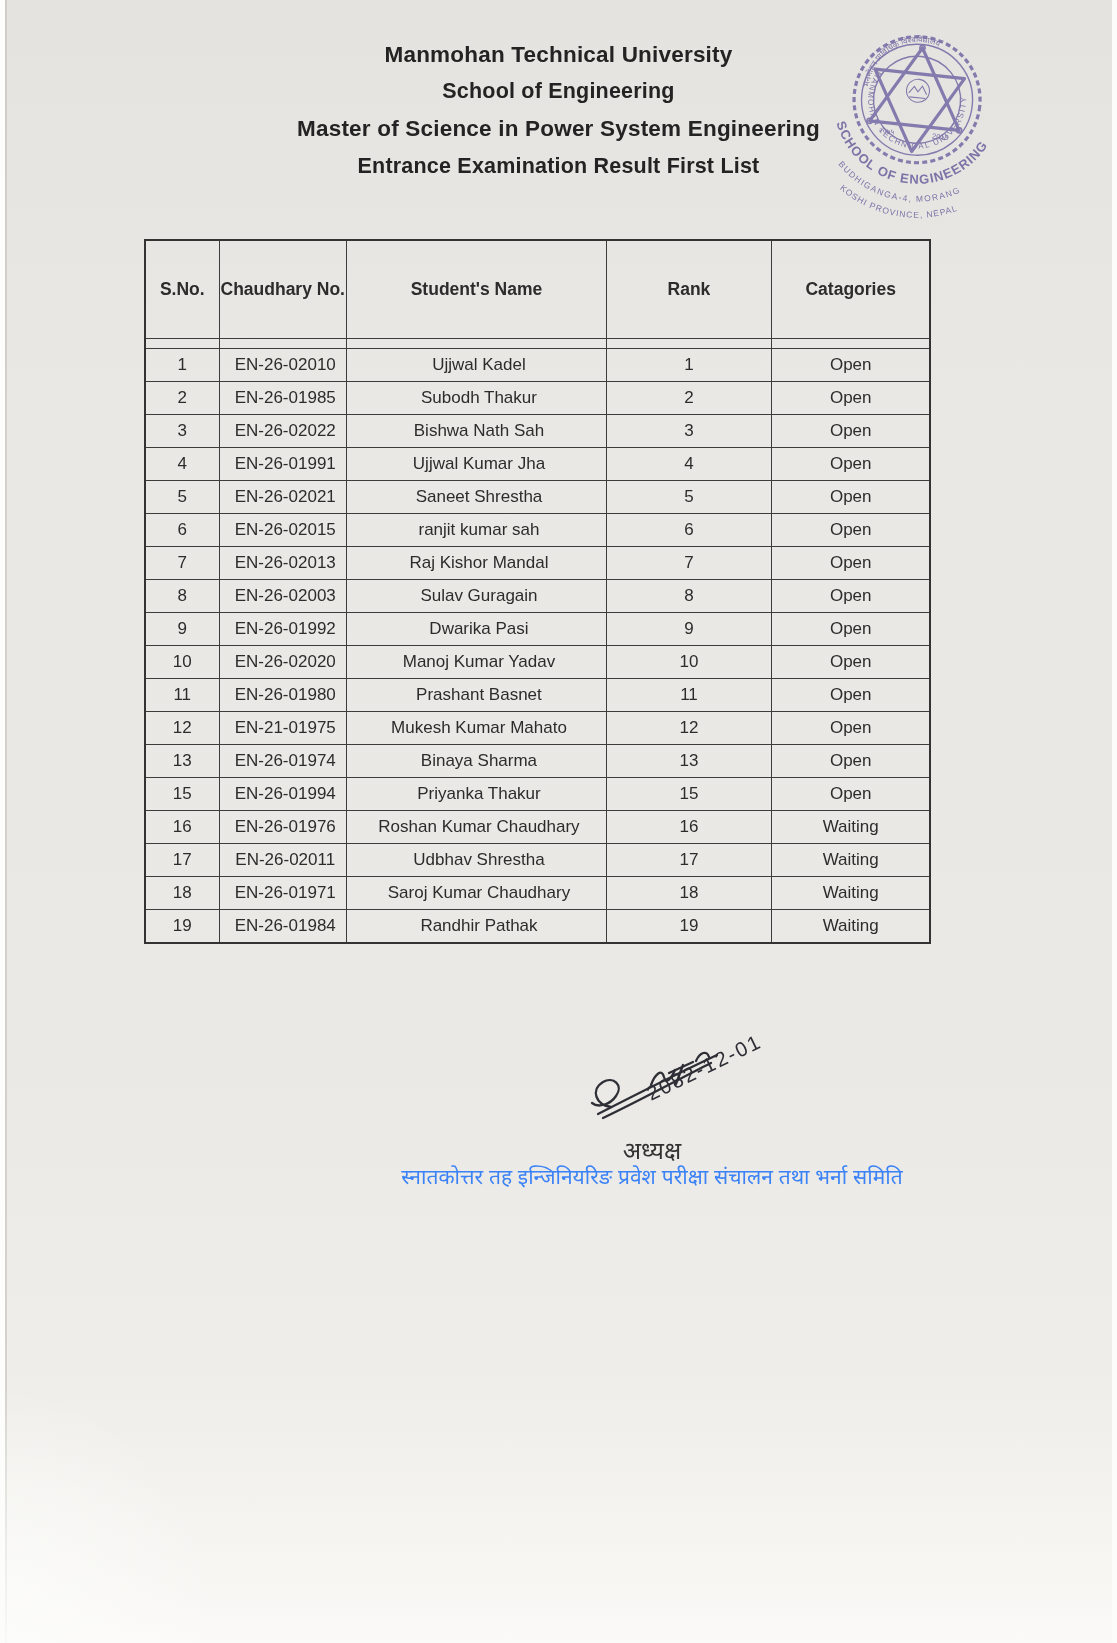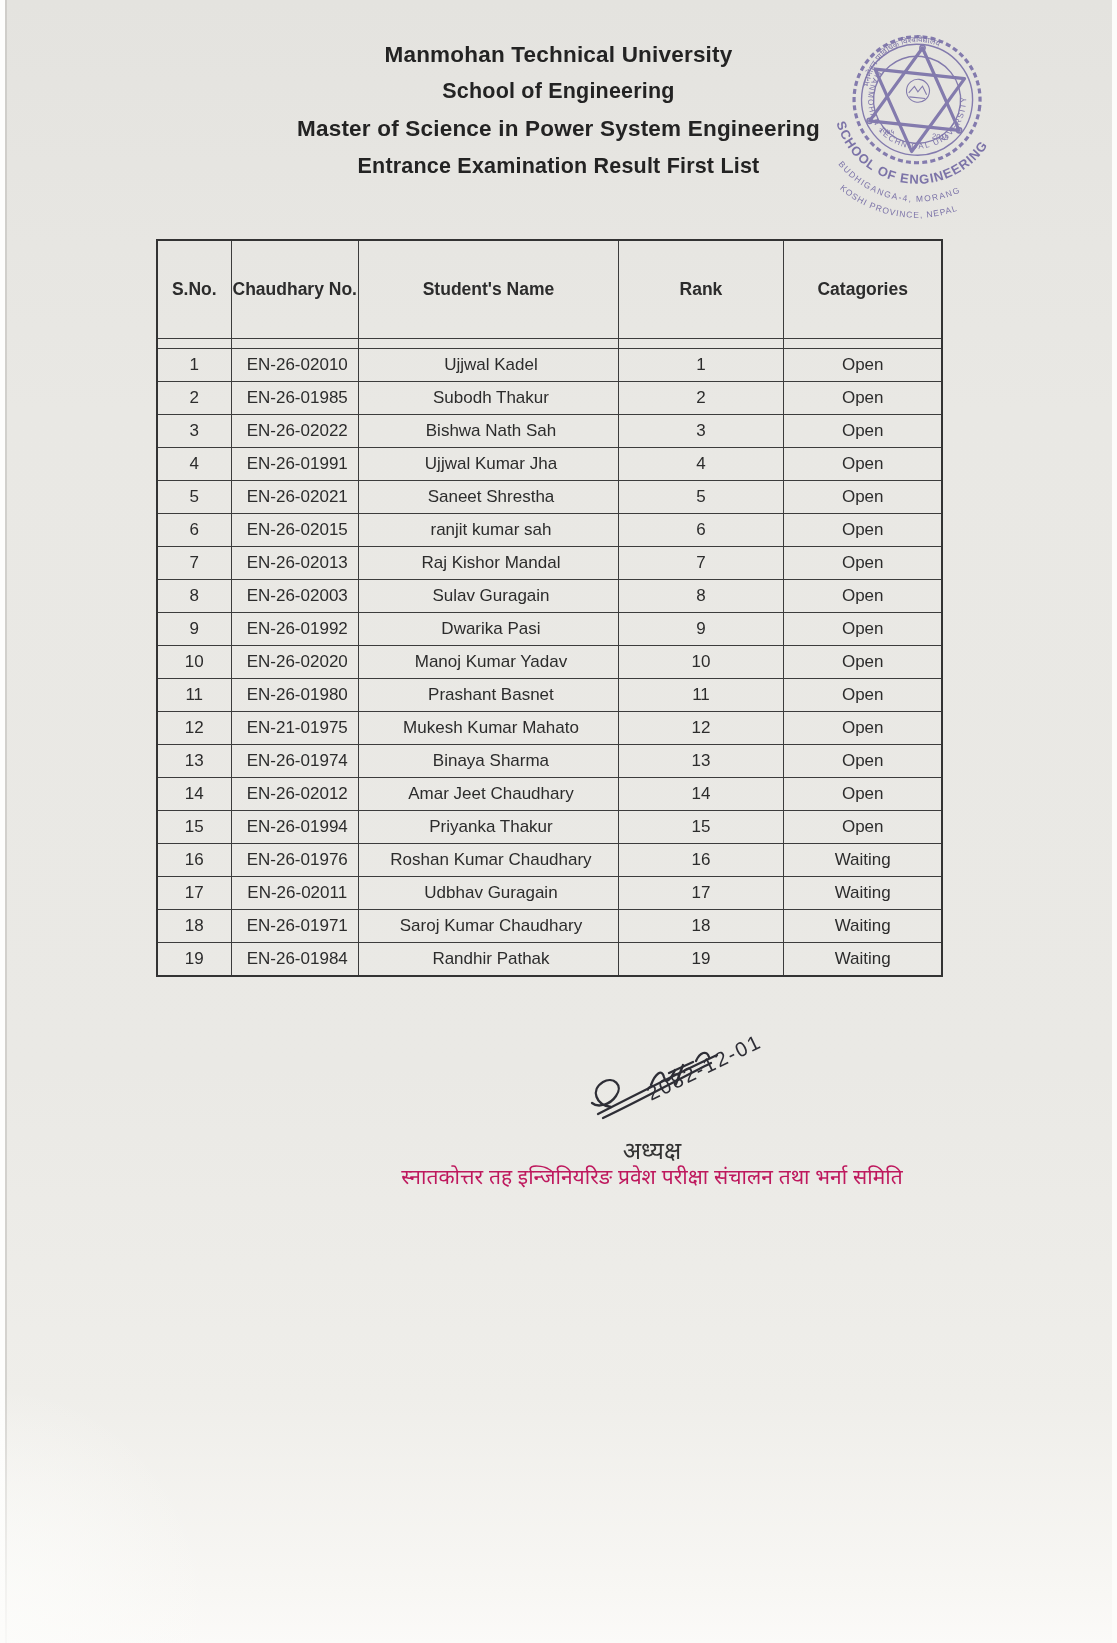--- a/index.html
+++ b/index.html
@@ -25,38 +25,38 @@
   .doc-header .l3{font-size:22.5px;margin:12px 0 11px 0;}
   .doc-header .l4{font-size:21.5px;margin:12px;}
 
   
   .stamp{position:absolute;left:785px;top:12px;width:210px;height:212px;
     opacity:.82;transform:rotate(6deg);mix-blend-mode:multiply;}
   .ink{stroke:#7a6fb8;fill:none;}
   .ink-text{fill:#6f64b0;stroke:none;font-family:"Liberation Sans",sans-serif;}
 
   
-  .results-table{position:absolute;left:156px;top:239px;border-collapse:collapse;
+  .results-table{position:absolute;left:144px;top:239px;border-collapse:collapse;
     table-layout:fixed;border:2.5px solid #333;}
   .results-table th,.results-table td{border:1.6px solid #3c3c3c;color:#2c2c2c;
     font-size:17px;overflow:hidden;white-space:nowrap;}
   .results-table th{height:95px;font-weight:bold;font-size:17.5px;text-align:center;vertical-align:middle;}
   .results-table tr.spacer td{height:9px;padding:0;}
   .results-table td{height:30px;vertical-align:middle;}
   td.cC{text-align:center;}
   td.cL{text-align:center;padding-left:6px;}
 
   
   .sig-svg{position:absolute;left:565px;top:1015px;}
   .sig-stroke{stroke:#2e2e36;stroke-width:2.3;fill:none;stroke-linecap:round;}
   .sig-date{fill:#2e2e36;font-size:20.5px;letter-spacing:2px;font-family:"Liberation Sans",sans-serif;}
   .designation{position:absolute;top:1133px;left:352px;width:600px;text-align:center;
     font-size:24px;color:#323232;}
   .committee{position:absolute;top:1162px;left:302px;width:700px;text-align:center;
-    font-size:21px;color:#be185d;}
+    font-size:21px;color:#3b82f6;}
 </style>
 </head>
 <body>
 
 <div class="edge-left"></div>
 <div class="edge-left-seam"></div>
 <div class="edge-right"></div>
 <div class="corner-fade"></div>
 
 <div class="doc-header">
@@ -217,44 +217,37 @@
         <td class="cC">Open</td>
       </tr>
       <tr>
         <td class="cC">13</td>
         <td class="cL">EN-26-01974</td>
         <td class="cL">Binaya Sharma</td>
         <td class="cC">13</td>
         <td class="cC">Open</td>
       </tr>
       <tr>
-        <td class="cC">14</td>
-        <td class="cL">EN-26-02012</td>
-        <td class="cL">Amar Jeet Chaudhary</td>
-        <td class="cC">14</td>
-        <td class="cC">Open</td>
-      </tr>
-      <tr>
         <td class="cC">15</td>
         <td class="cL">EN-26-01994</td>
         <td class="cL">Priyanka Thakur</td>
         <td class="cC">15</td>
         <td class="cC">Open</td>
       </tr>
       <tr>
         <td class="cC">16</td>
         <td class="cL">EN-26-01976</td>
         <td class="cL">Roshan Kumar Chaudhary</td>
         <td class="cC">16</td>
         <td class="cC">Waiting</td>
       </tr>
       <tr>
         <td class="cC">17</td>
         <td class="cL">EN-26-02011</td>
-        <td class="cL">Udbhav Guragain</td>
+        <td class="cL">Udbhav Shrestha</td>
         <td class="cC">17</td>
         <td class="cC">Waiting</td>
       </tr>
       <tr>
         <td class="cC">18</td>
         <td class="cL">EN-26-01971</td>
         <td class="cL">Saroj Kumar Chaudhary</td>
         <td class="cC">18</td>
         <td class="cC">Waiting</td>
       </tr>

